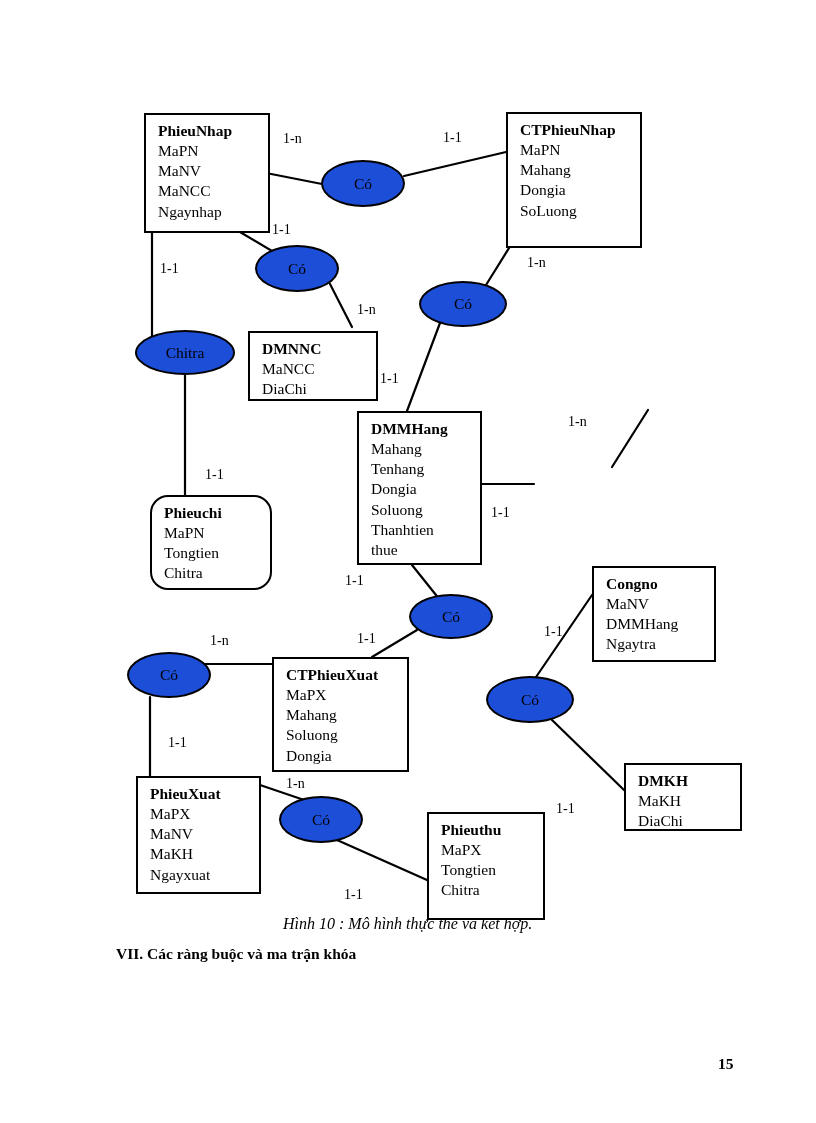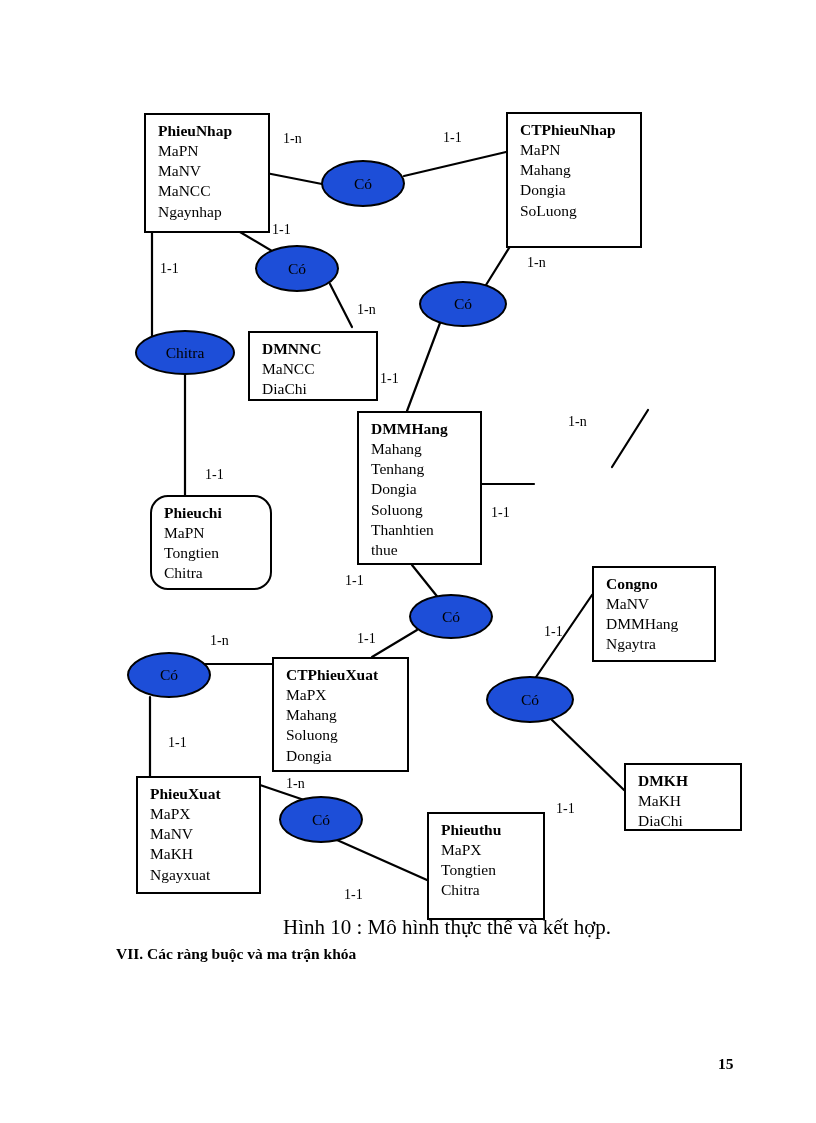--- a/index.html
+++ b/index.html
@@ -80,21 +80,22 @@
     position: absolute;
     font-size: 14px;
     white-space: nowrap;
     z-index: 7;
     background: transparent;
   }
 
   
   .caption {
     position: absolute;
-    font-size: 21px;
+    font-style: italic;
+    font-size: 16px;
     white-space: nowrap;
   }
   .heading {
     position: absolute;
     font-weight: bold;
     font-size: 15.5px;
     white-space: nowrap;
   }
   .folio {
     position: absolute;

